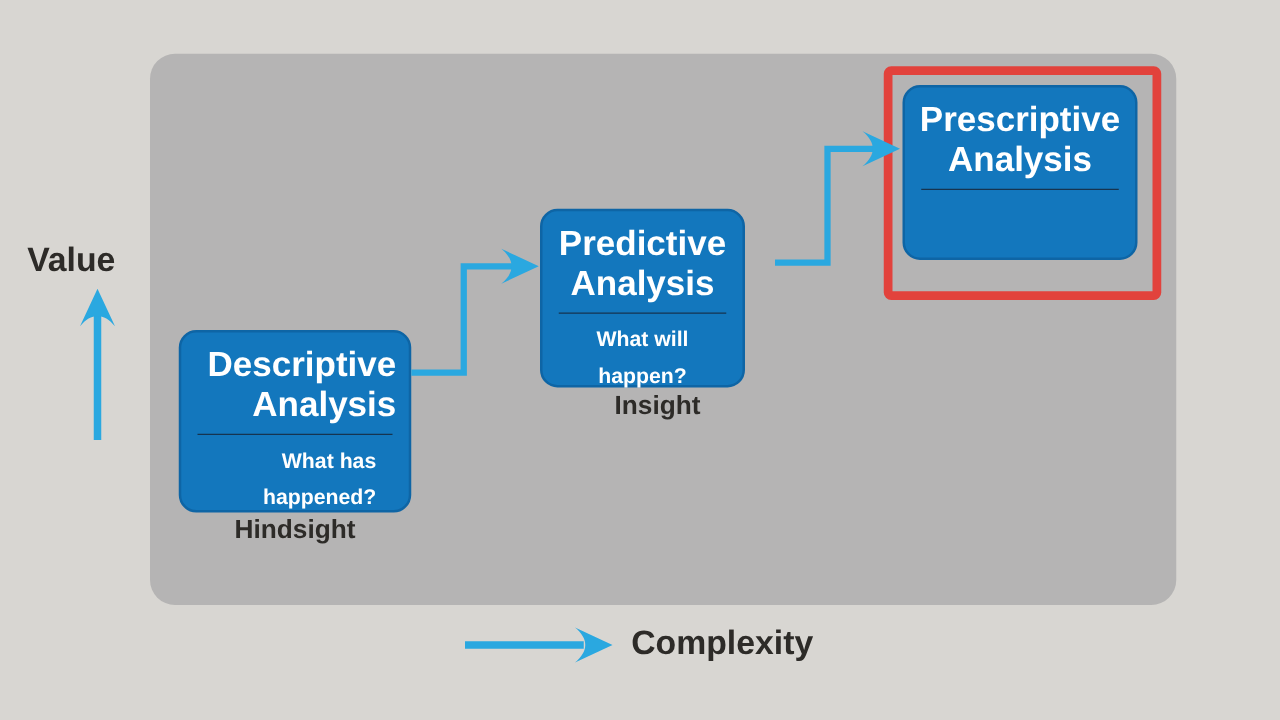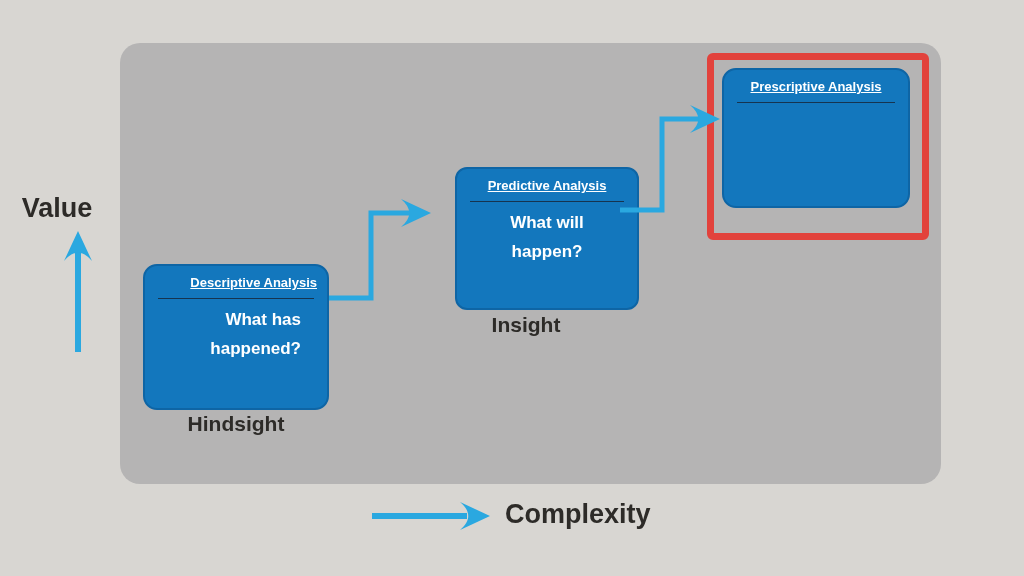--- a/index.html
+++ b/index.html
@@ -40,28 +40,27 @@
   .node {
     position: absolute;
     background: var(--node-blue);
     border: 2px solid var(--node-border);
     border-radius: 14px;
     color: var(--node-text);
     text-align: center;
     padding-top: 10px;
   }
   .node.n1 { left: 143px; top: 264px; width: 186px; height: 146px; text-align: right; }
-  .node.n2 { left: 455px; top: 167px; width: 184px; height: 143px; border-radius: 12px; }
+  .node.n2 { left: 432px; top: 167px; width: 164px; height: 143px; }
   .node.n3 { left: 722px; top: 68px;  width: 188px; height: 140px; }
   .node-title {
-    font-size: 13px;
+    font-size: 28px;
     font-weight: bold;
     line-height: 1.15;
     padding: 0 10px;
-    text-decoration: underline;
   }
   .node-divider {
     height: 1px;
     background: var(--node-divider);
     margin: 7px 13px 0 13px;
   }
   .node-question {
     font-size: 17px;
     font-weight: bold;
     line-height: 1.7;

